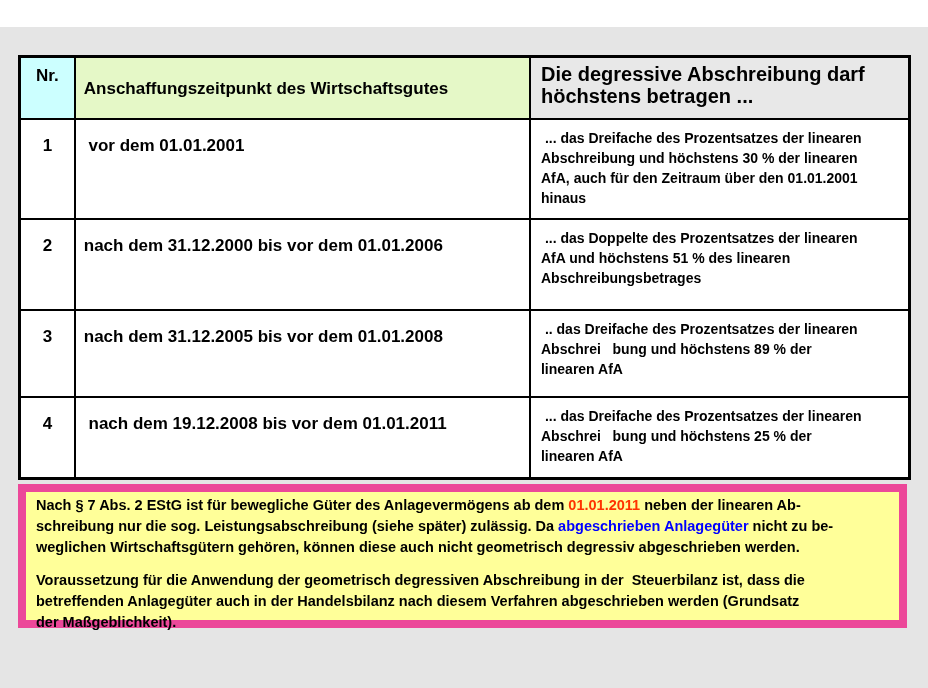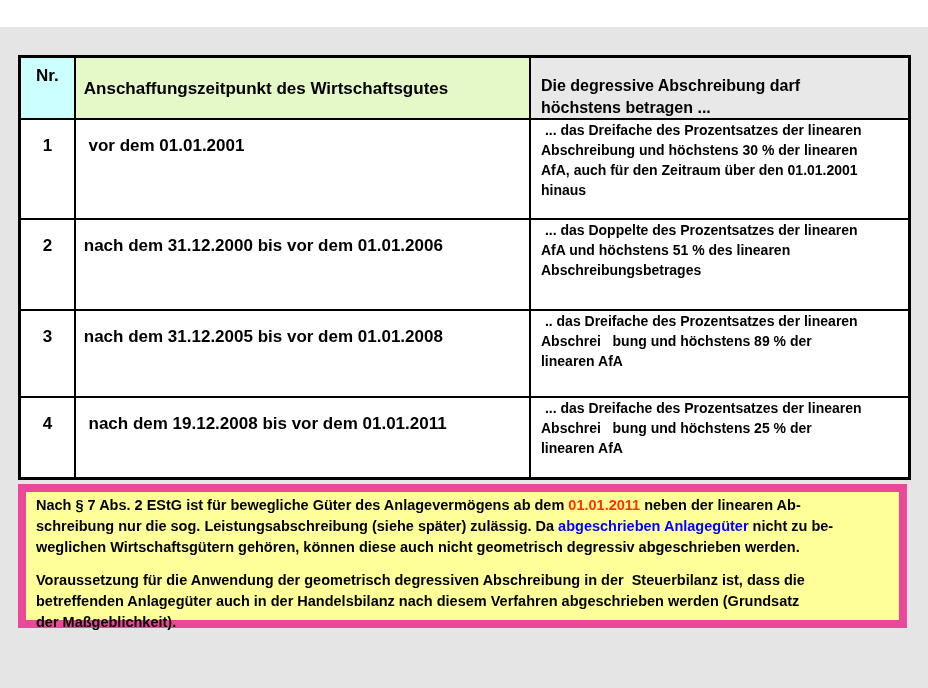--- a/index.html
+++ b/index.html
@@ -21,28 +21,28 @@
   .trow .cell:last-child { border-right:0; }
   #tbody .trow:last-child .cell { border-bottom:0; }
 
   .c-nr    { width:58px;  text-align:center; font-size:17px; }
   .c-mid   { width:482px; font-size:17px; white-space:pre-wrap; padding:0 8px; }
   .c-right { width:399px; font-size:14px; line-height:20px; white-space:pre-wrap; padding:0 8px 0 10px; }
 
   .thead { height:62px; }
   .thead .c-nr    { padding-top:8px; }
   .thead .c-mid   { padding-top:21px; }
-  .thead .c-right { font-size:16px; line-height:22px; padding-top:17px; }
+  .thead .c-right { font-size:20px; line-height:22px; padding-top:5px; }
 
   #tbody .trow:nth-child(1) { height:100px; }
   #tbody .trow:nth-child(2) { height:91px; }
   #tbody .trow:nth-child(3) { height:87px; }
   #tbody .trow:nth-child(4) { height:79px; }
   #tbody .c-nr, #tbody .c-mid { padding-top:16px; }
-  #tbody .c-right { padding-top:0; }
+  #tbody .c-right { padding-top:8px; }
 
   
   .note {
     position:absolute; left:18px; top:457px; width:889px; height:144px;
     box-sizing:border-box; border:8px solid #ec4899;
     padding:3px 10px;
   }
   .np + .np { margin-top:12px; }
   .note-line { white-space:pre; font-size:14.5px; line-height:21px; }
 </style>

